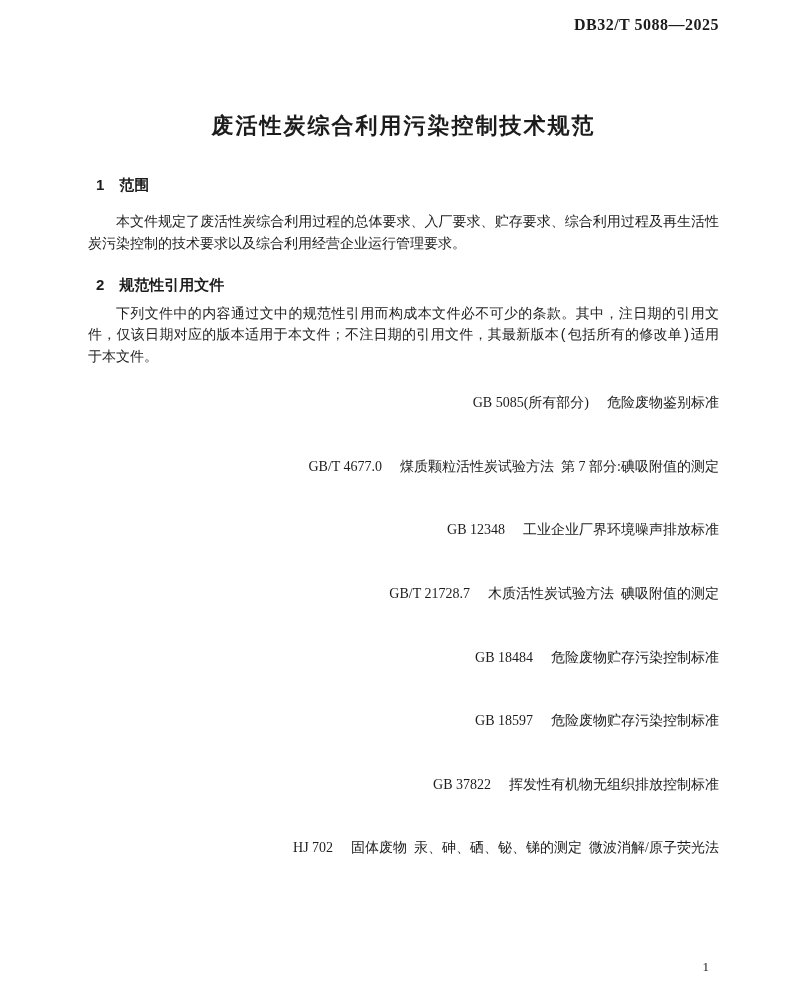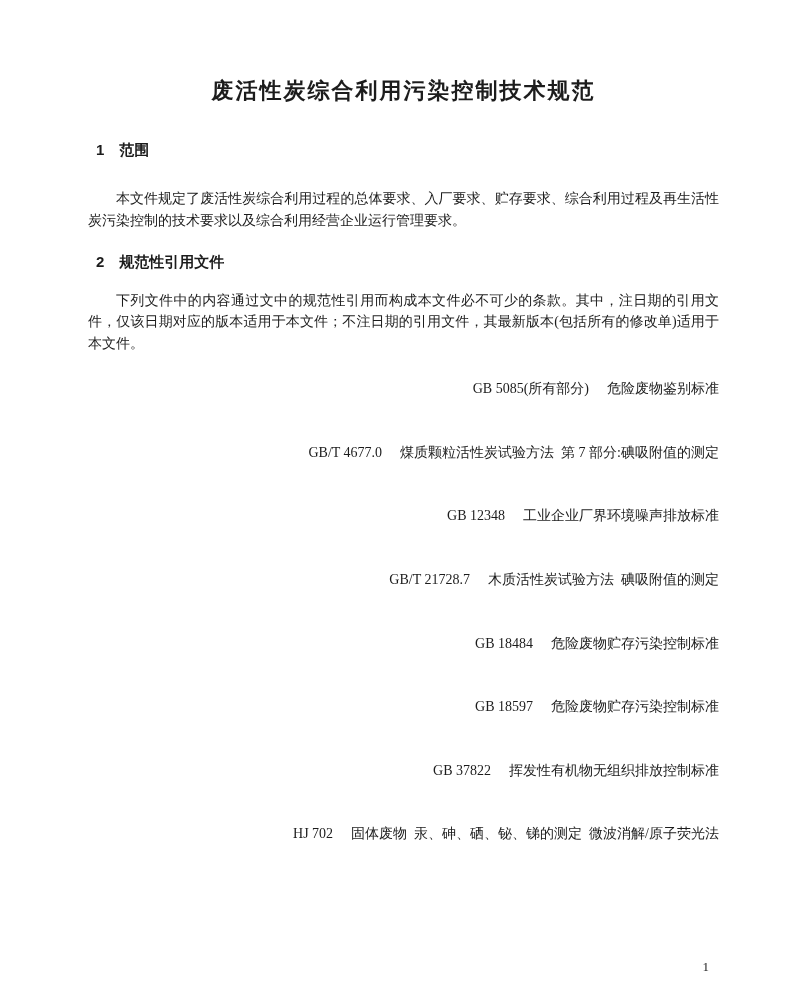--- a/index.html
+++ b/index.html
@@ -46,22 +46,22 @@
   .sec-heading .sec-num { margin-right: 15px; }
   .sec-heading.sec2 { margin-top: 20px; }
 
   .para {
     margin: 0;
     font-size: 14px;
     line-height: 21.8px;
     text-indent: 2em;
     text-align: justify;
   }
-  .para.first { margin-top: 28px; }
-  .para.intro2 { margin-top: 18px; }
+  .para.first { margin-top: 16px; }
+  .para.intro2 { margin-top: 9px; font-family: Liberation Mono, monospace; }
 
   .refs {
     margin-top: 2px;
     padding-left: 39px;
     font-size: 14px;
     line-height: 21.2px;
     text-align: right;
   }
   .ref-item { white-space: pre-wrap; }
   .ref-code { margin-right: 18px; }
@@ -72,20 +72,21 @@
     bottom: 13px;
     font-size: 13px;
   }
 </style>
 </head>
 <body>
 
 <div class="page">
   <div class="content">
 
+    <div class="std-no">DB32/T 5088—2025</div>
 
     <div class="doc-title">废活性炭综合利用污染控制技术规范</div>
 
     <div class="sec-heading sec1">
       <span class="sec-num">1</span>
       <span>范围</span>
     </div>
 
     <p class="para first">本文件规定了废活性炭综合利用过程的总体要求、入厂要求、贮存要求、综合利用过程及再生活性炭污染控制的技术要求以及综合利用经营企业运行管理要求。</p>
 

